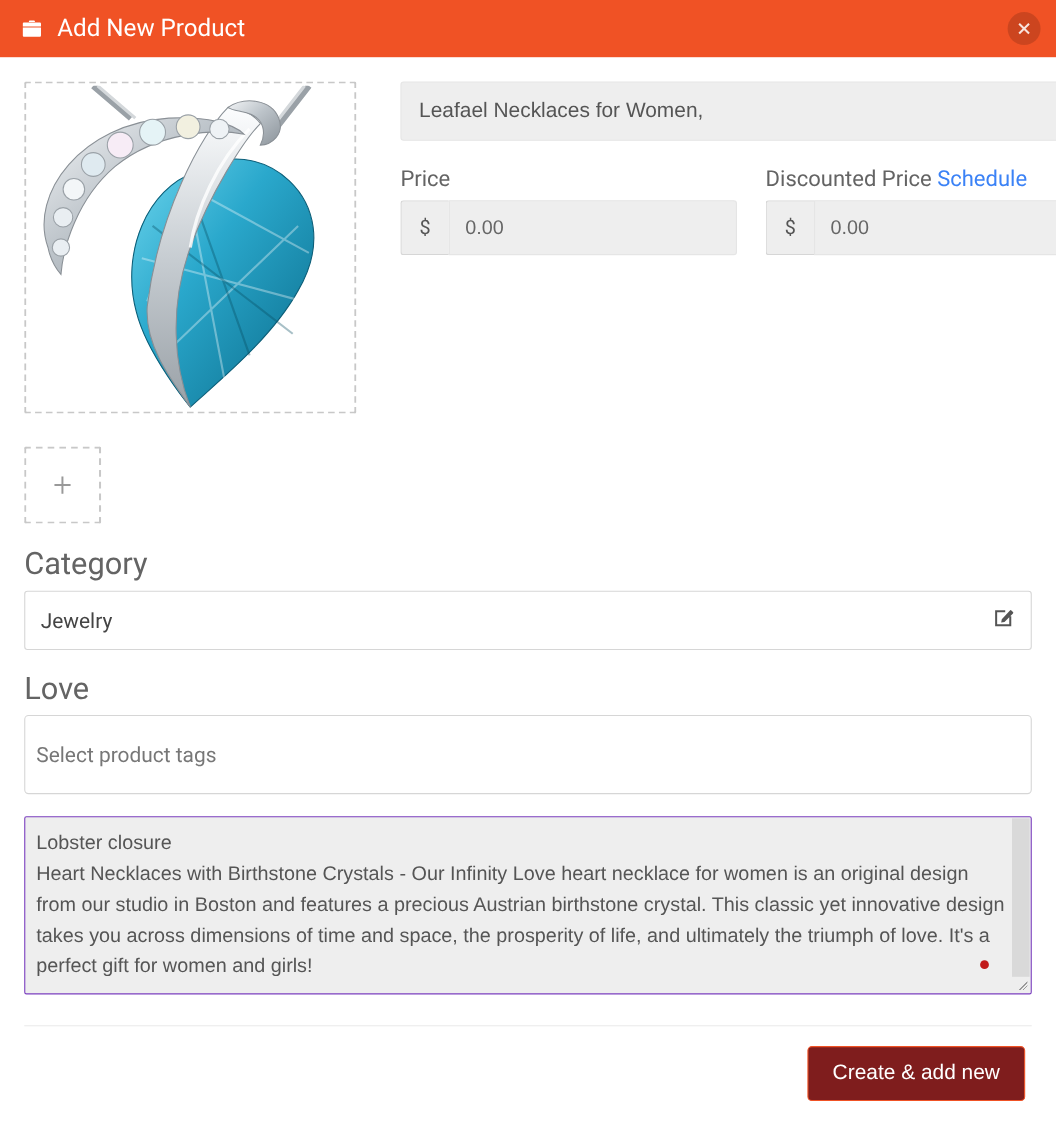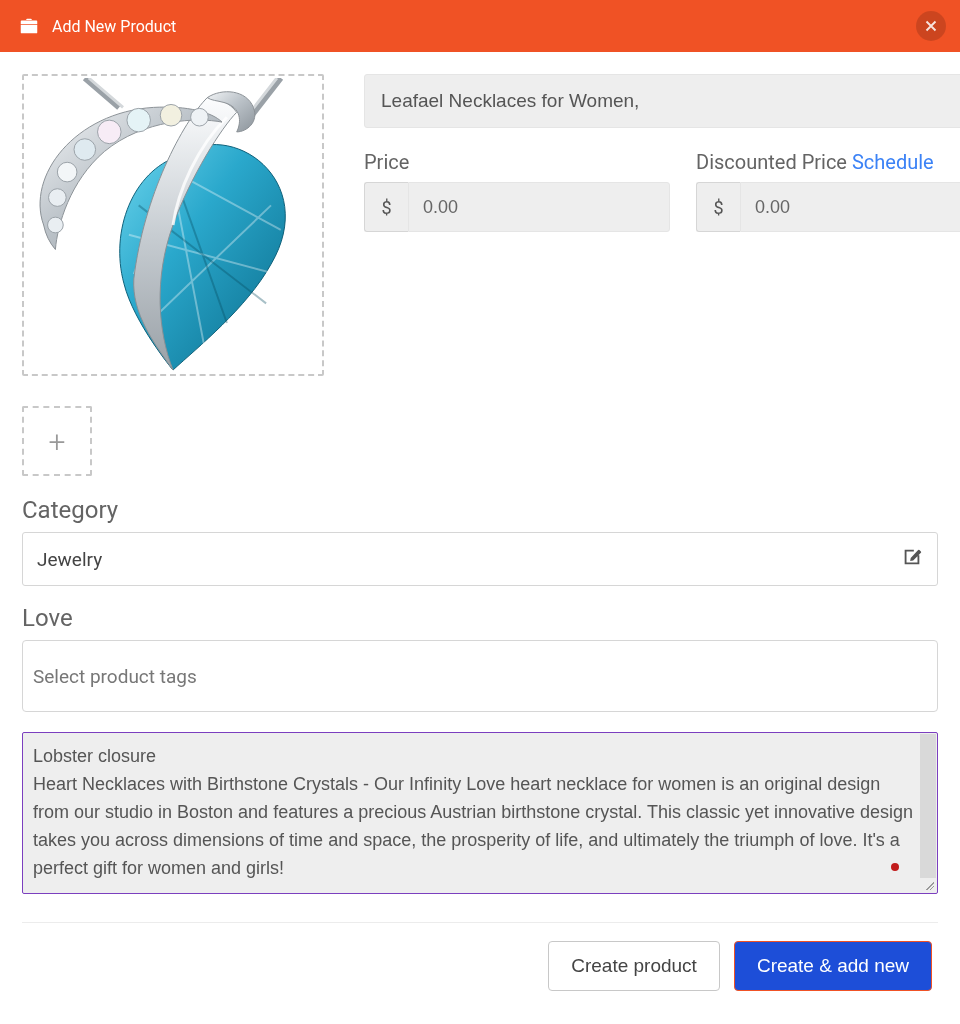--- a/index.html
+++ b/index.html
@@ -20,21 +20,21 @@
   }
   .header-icon {
     width: 22px;
     height: 22px;
     margin-right: 12px;
     display: inline-flex;
     align-items: center;
     justify-content: center;
   }
   .header-title {
-    font-size: 16px;
+    font-size: 22px;
     font-weight: 400;
   }
   .close-btn {
     position: absolute;
     right: 14px;
     top: 50%;
     transform: translateY(-50%);
     width: 30px;
     height: 30px;
     border-radius: 50%;
@@ -138,21 +138,21 @@
     flex: 1;
     min-width: 0;
     background: #eeeeee;
     border: 1px solid #e5e5e5;
     border-radius: 0 3px 3px 0;
     padding: 4px 14px;
     font-size: 18px;
     color: #666;
   }
   .section-label {
-    font-size: 24px;
+    font-size: 28px;
     color: #646464;
     margin-bottom: 8px;
     margin-top: 18px;
   }
   .category-box {
     display: flex;
     align-items: center;
     border: 1px solid #d6d6d6;
     border-radius: 3px;
     height: 54px;
@@ -252,21 +252,21 @@
     display: inline-flex;
     align-items: center;
     justify-content: center;
   }
   .btn-secondary {
     background: #fff;
     border: 1px solid #c8c8c8;
     color: #444;
   }
   .btn-primary {
-    background: #1d4ed8;
+    background: #7f1d1d;
     border: 1px solid #f05225;
     color: #fff;
   }
 </style>
 </head>
 <body>
 
 <div class="header">
   <span class="header-icon">
     <svg viewBox="0 0 24 24" width="22" height="22" fill="#fff">
@@ -392,17 +392,16 @@
     <textarea style="">Lobster closure
 Heart Necklaces with Birthstone Crystals - Our Infinity Love heart necklace for women is an original design from our studio in Boston and features a precious Austrian birthstone crystal. This classic yet innovative design takes you across dimensions of time and space, the prosperity of life, and ultimately the triumph of love. It's a perfect gift for women and girls!</textarea>
     <div class="desc-scrollbar"></div>
     <div class="desc-resize"></div>
     <div class="red-dot"></div>
   </div>
 
   <div class="divider"></div>
 
   <div class="actions">
-    <button class="btn btn-secondary">Create product</button>
     <button class="btn btn-primary">Create &amp; add new</button>
   </div>
 
 </div>
 
 </body></html>

